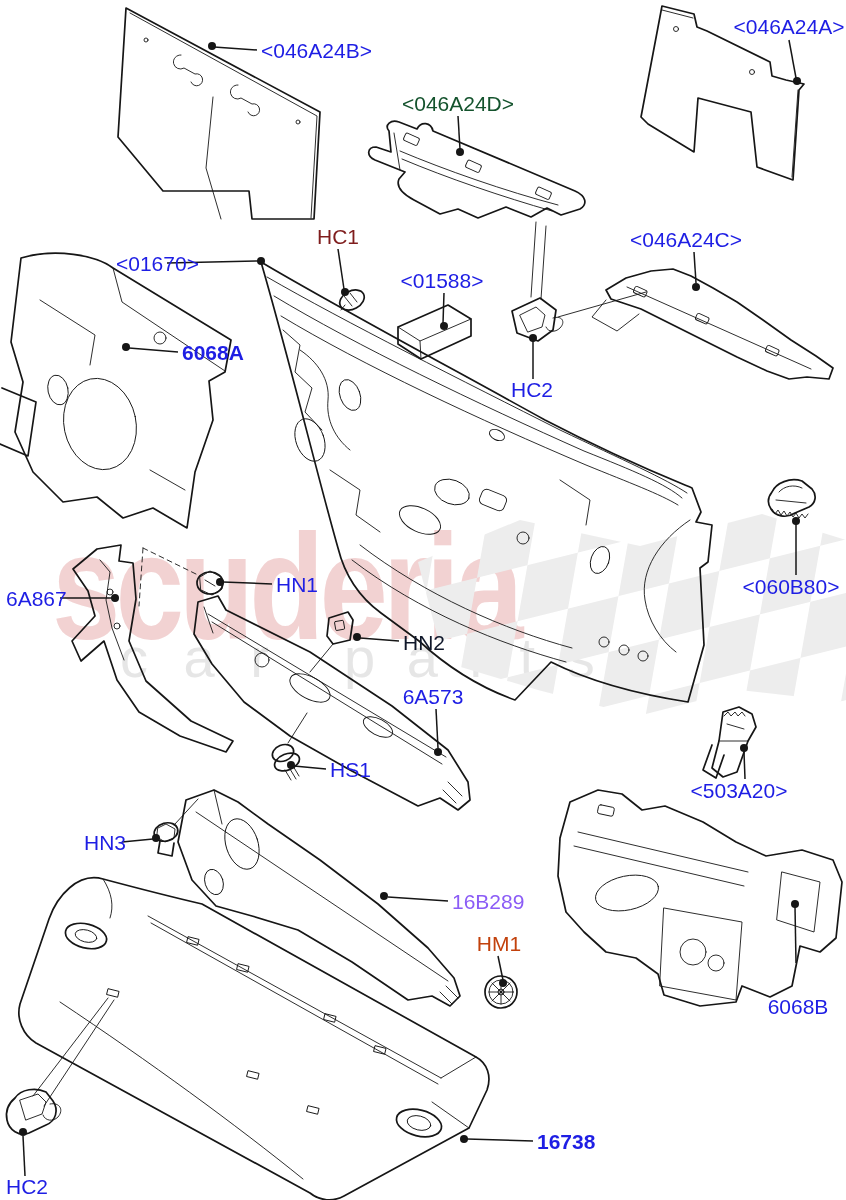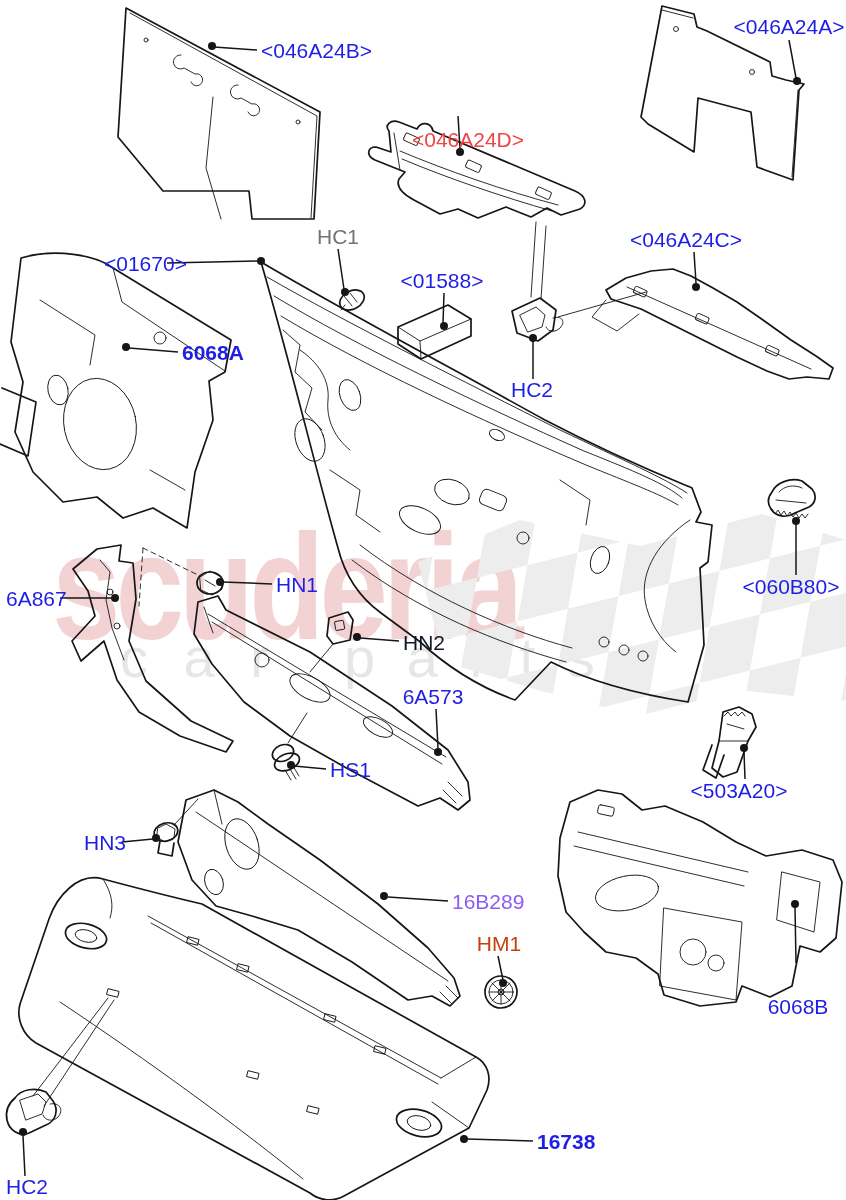--- a/index.html
+++ b/index.html
@@ -298,24 +298,24 @@
       <polyline points="796,963 795,907" fill="none" stroke="#161616" stroke-width="1.5"></polyline>
       <circle cx="795" cy="904" r="4" fill="#161616"></circle>
       <polyline points="533,1141 467,1139" fill="none" stroke="#161616" stroke-width="1.5"></polyline>
       <circle cx="464" cy="1139" r="4" fill="#161616"></circle>
       <polyline points="25,1176 23,1136" fill="none" stroke="#161616" stroke-width="1.5"></polyline>
       <circle cx="23" cy="1132" r="4" fill="#161616"></circle>
     </svg>
 
   <div id="label-layer">
       <div class="lbl" style="left: 261px; top: 40px; color: rgb(30, 30, 228);">&lt;046A24B&gt;</div>
-      <div class="lbl c" style="left: 468px; top: 93px; color: #ef4444; margin-top: 36px;">&lt;046A24D&gt;</div>
+      <div class="lbl c" style="left: 458px; top: 93px; color: #14532d;">&lt;046A24D&gt;</div>
       <div class="lbl c" style="left: 789px; top: 16px; color: rgb(30, 30, 228);">&lt;046A24A&gt;</div>
-      <div class="lbl" style="left: 104px; top: 253px; color: rgb(30, 30, 228);">&lt;01670&gt;</div>
-      <div class="lbl c" style="left: 338px; top: 226px; color: #737373;">HC1</div>
+      <div class="lbl" style="left: 116px; top: 253px; color: rgb(30, 30, 228);">&lt;01670&gt;</div>
+      <div class="lbl c" style="left: 338px; top: 226px; color: #7f1d1d;">HC1</div>
       <div class="lbl c" style="left: 442px; top: 270px; color: rgb(30, 30, 228);">&lt;01588&gt;</div>
       <div class="lbl c" style="left: 532px; top: 379px; color: rgb(30, 30, 228);">HC2</div>
       <div class="lbl c" style="left: 686px; top: 229px; color: rgb(30, 30, 228);">&lt;046A24C&gt;</div>
       <div class="lbl" style="left: 182px; top: 342px; color: rgb(30, 30, 228); font-weight: bold;">6068A</div>
       <div class="lbl" style="left: 6px; top: 588px; color: rgb(30, 30, 228);">6A867</div>
       <div class="lbl" style="left: 276px; top: 574px; color: rgb(30, 30, 228);">HN1</div>
       <div class="lbl" style="left: 403px; top: 632px; color: #0f172a;">HN2</div>
       <div class="lbl c" style="left: 433px; top: 686px; color: rgb(30, 30, 228);">6A573</div>
       <div class="lbl c" style="left: 791px; top: 576px; color: rgb(30, 30, 228);">&lt;060B80&gt;</div>
       <div class="lbl" style="left: 330px; top: 759px; color: rgb(30, 30, 228);">HS1</div>

